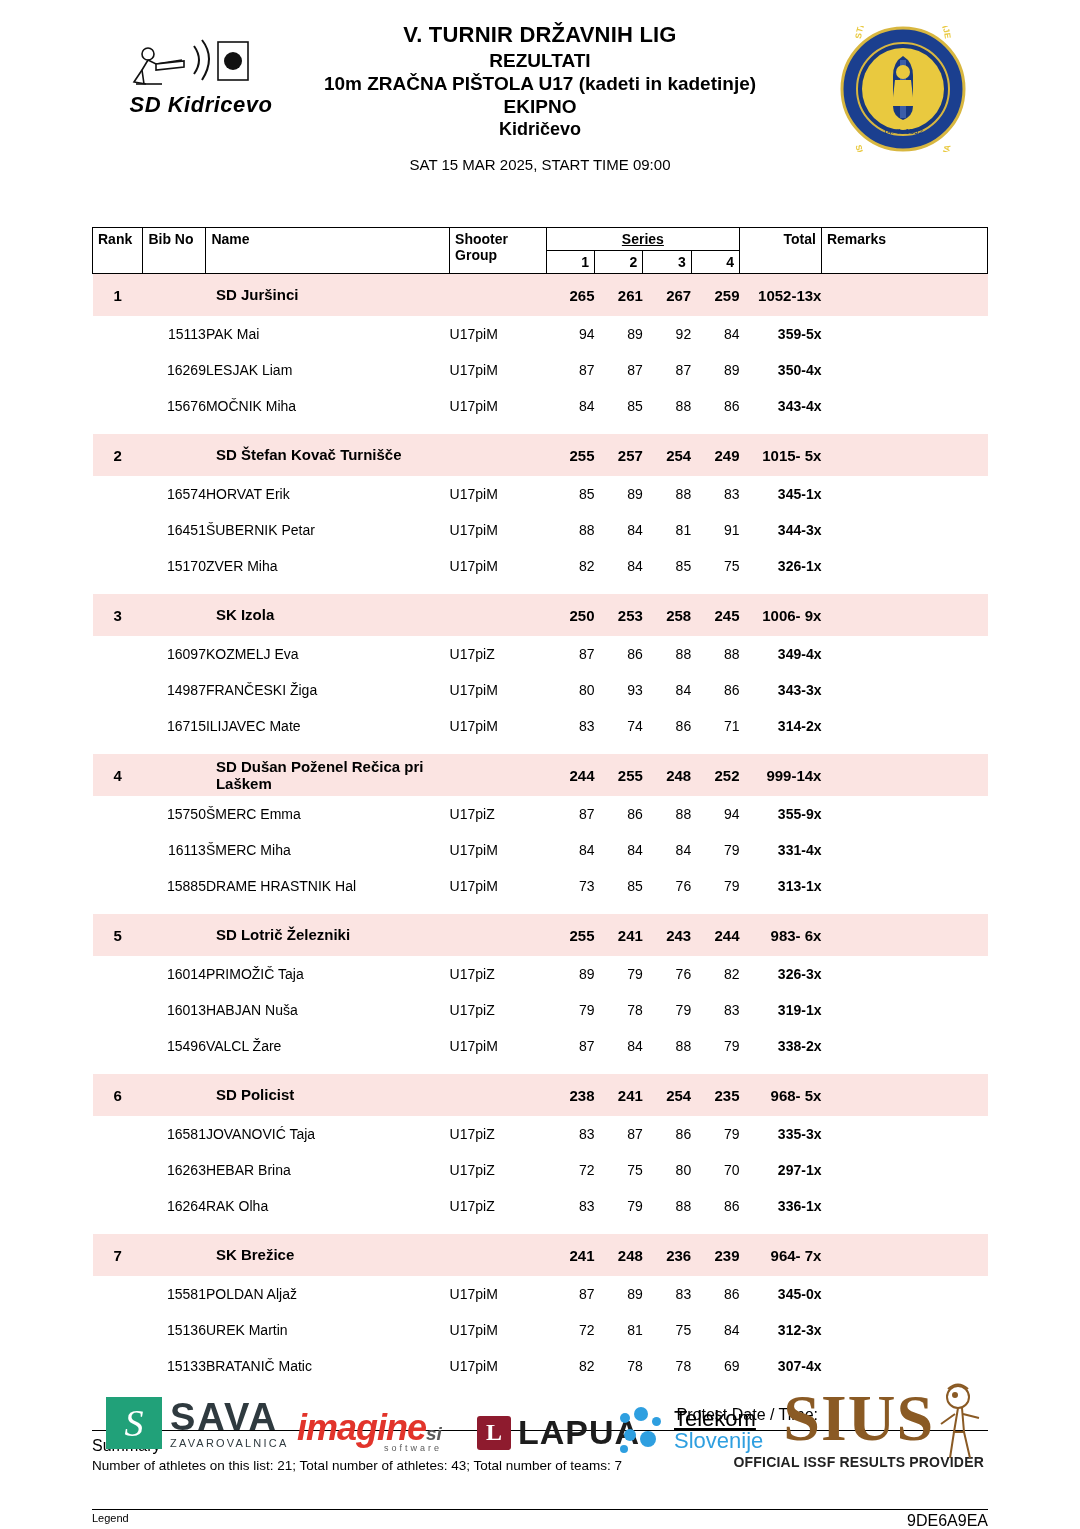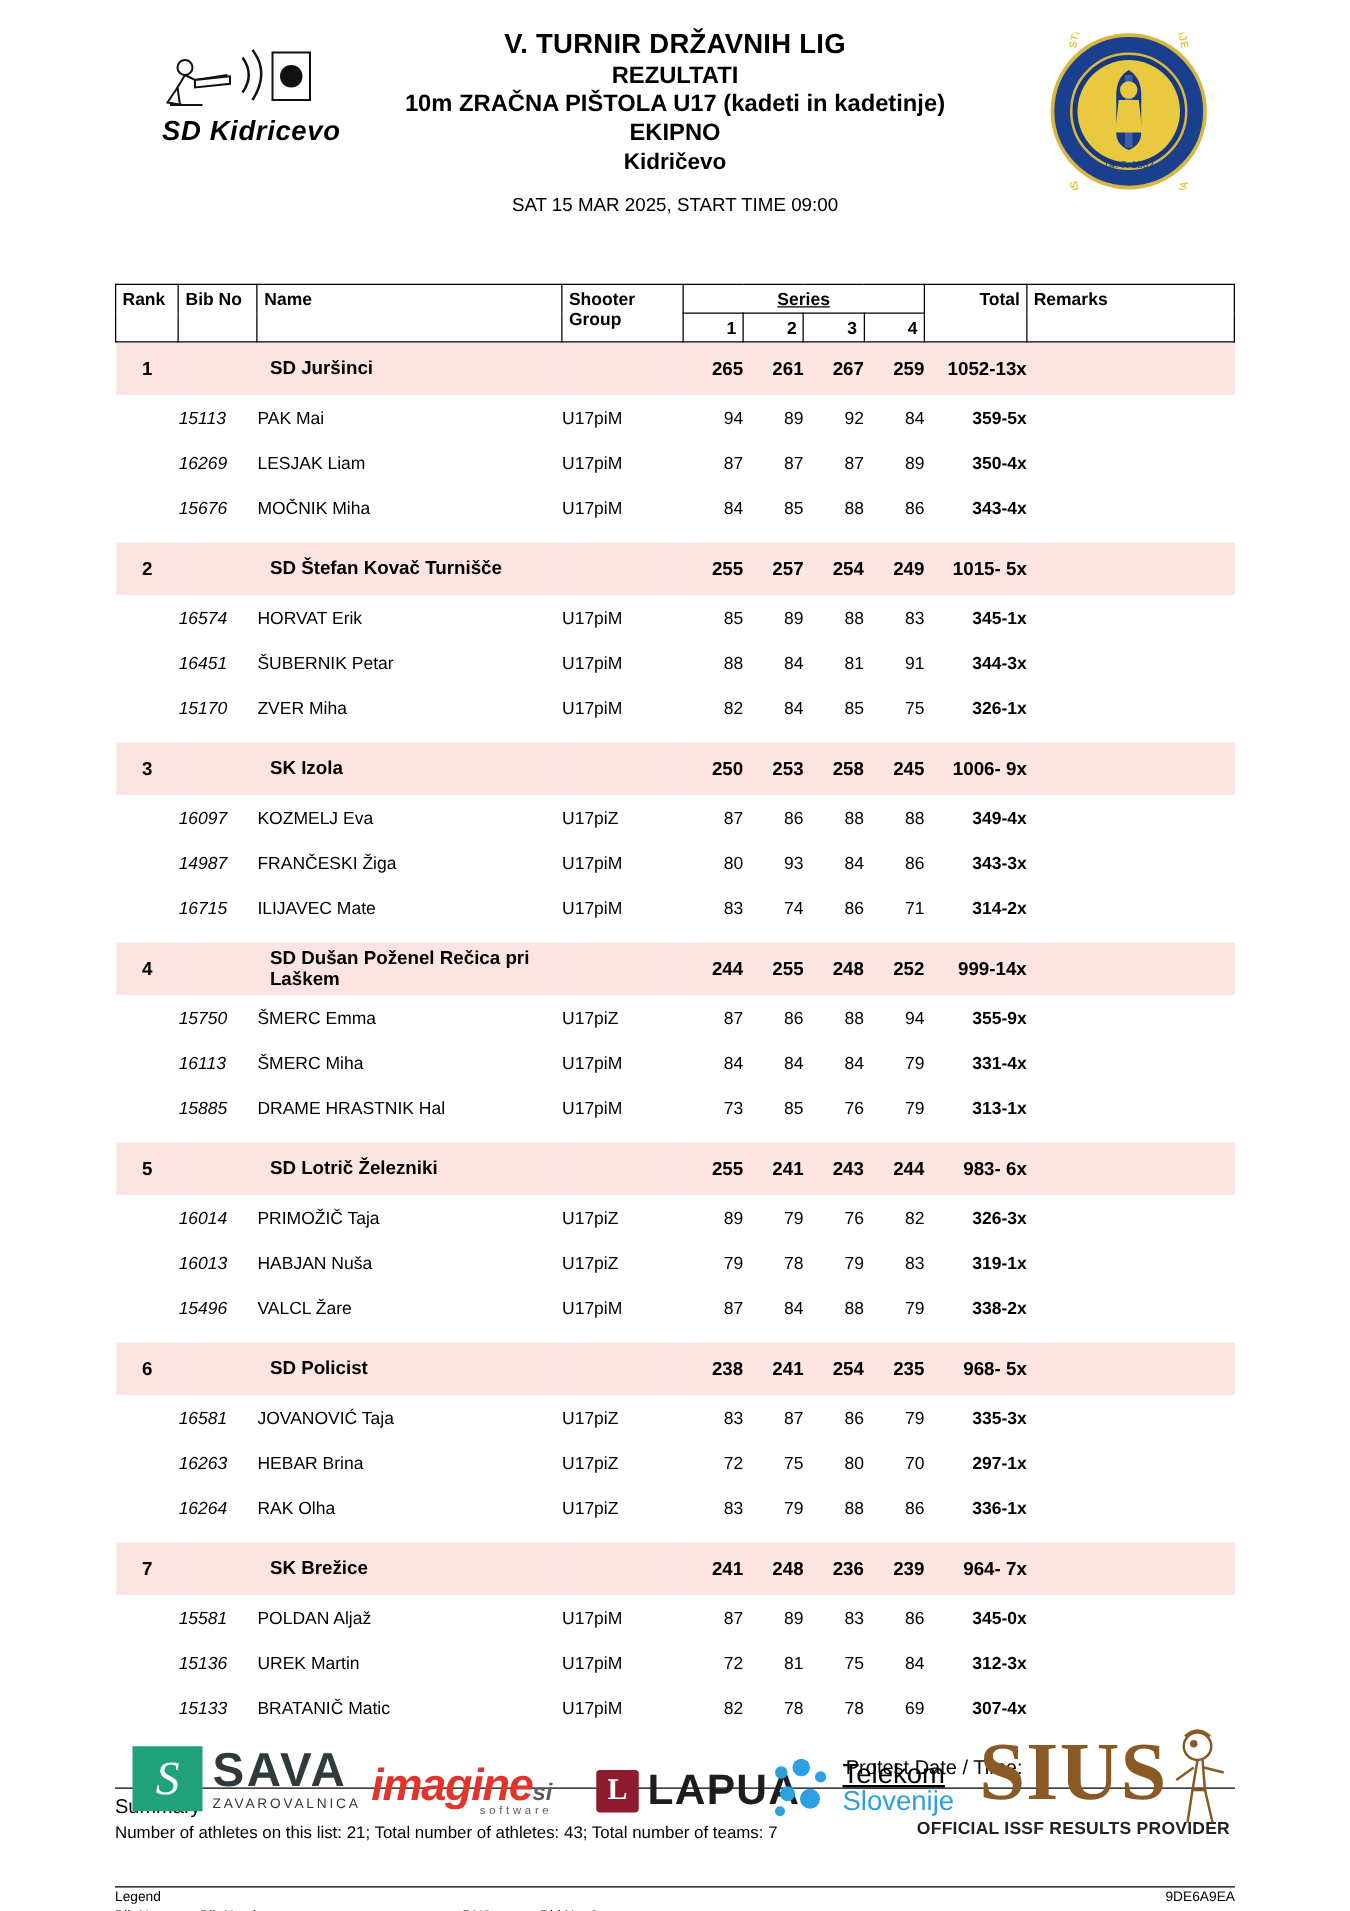--- a/index.html
+++ b/index.html
@@ -140,22 +140,22 @@
   }
   tr.team-row td.name {
     padding-left: 10px;
     line-height: 1.15;
   }
   tr.athlete-row td {
     height: 36px;
     font-size: 14px;
   }
   td.bib {
+    text-align: right;
     padding-right: 9px;
-    font-style: italic;
   }
   td.name {
     padding-left: 10px;
   }
   td.group {
     padding-left: 4px;
   }
   td.serie {
     text-align: right;
     padding-right: 9px;
@@ -204,21 +204,21 @@
     position: relative;
     height: 42px;
     font-size: 11px;
     margin-top: 2px;
   }
   .legend-label { position: absolute; left: 0; top: 0; font-size: 11px; }
   .legend-bibno { position: absolute; left: 0; top: 15px; font-size: 11px; }
   .legend-bibnum { position: absolute; left: 68px; top: 15px; font-size: 11px; }
   .legend-dns { position: absolute; left: 278px; top: 15px; font-size: 11px; }
   .legend-dnstext { position: absolute; left: 340px; top: 15px; font-size: 11px; }
-  .legend-hash { position: absolute; right: 0; top: 0; font-size: 11px; }
+  .legend-hash { position: absolute; right: 0; top: 0; font-size: 16px; }
 
   
   .sponsors {
     position: absolute;
     left: 92px;
     right: 92px;
     bottom: 22px;
     height: 120px;
   }
   .sp {

